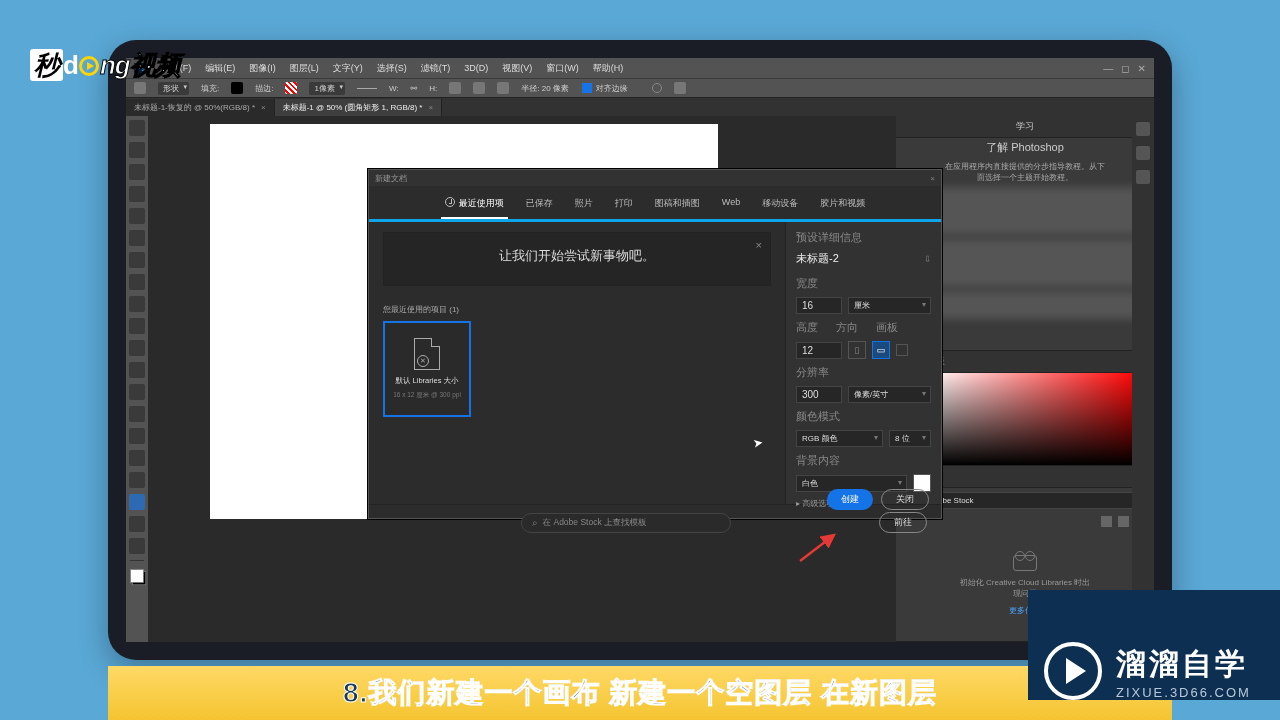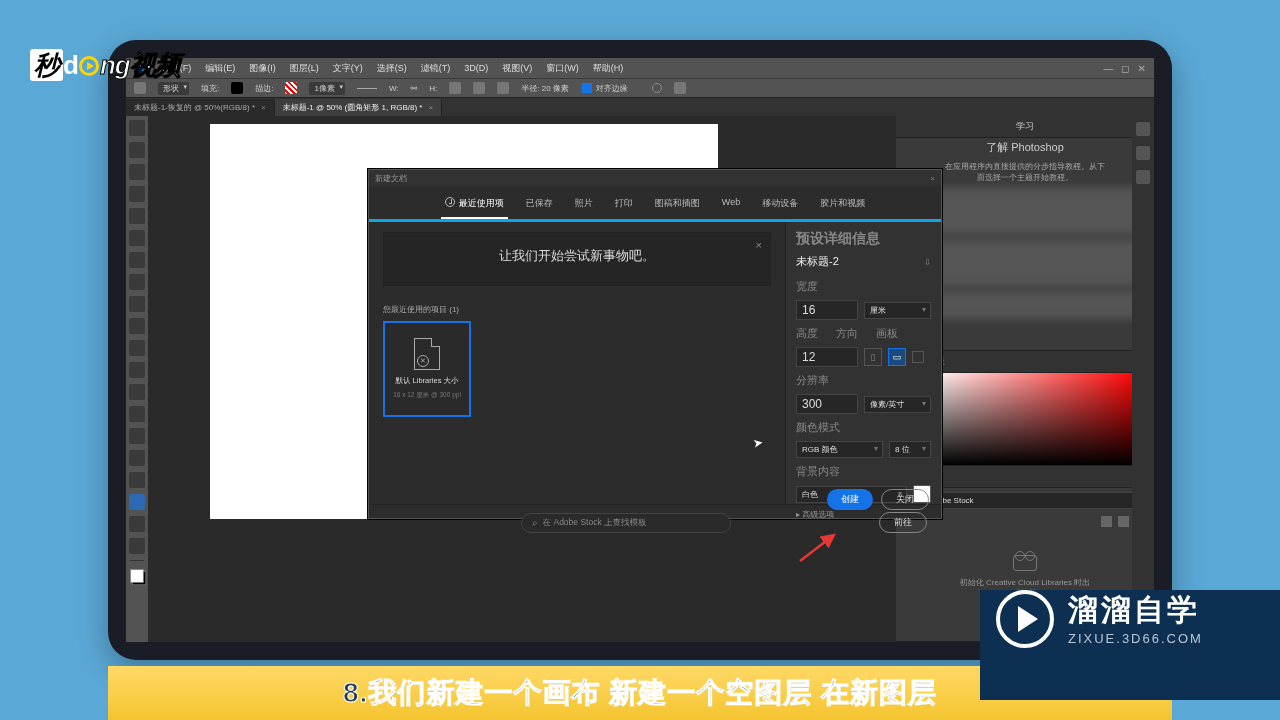--- a/index.html
+++ b/index.html
@@ -84,26 +84,26 @@
   .preset-icon:before { content:""; position:absolute; right:-1px; top:-1px; width:8px; height:8px; background:#2a2a2a; border-left:1px solid #aaa; border-bottom:1px solid #aaa;}
   .preset-icon:after { content:"✕"; position:absolute; left:2px; bottom:2px; font-size:7px; color:#aaa; border:1px solid #aaa; border-radius:50%; width:10px; height:10px; line-height:10px; text-align:center;}
   .preset-name { font-size:7.5px; text-align:center; line-height:1.2;}
   .preset-meta { font-size:6.5px; color:#777;}
   .dlg-bottom { border-top:1px solid #222; height:36px; display:flex; align-items:center; padding:0 14px; gap:10px;}
   .stock-search { flex:1; max-width:210px; margin:0 auto; background:#2a2a2a; border:1px solid #444; border-radius:12px; padding:3px 10px; font-size:8.5px; color:#888; display:flex; align-items:center; gap:5px;}
   .stock-search:before { content:"⌕"; font-size:10px;}
   .btn-outline { border:1px solid #888; border-radius:12px; padding:3px 14px; font-size:9px; color:#ddd; background:transparent;}
   
   .dlg-right { width:156px; border-left:1px solid #222; padding:8px 10px; font-size:8.5px; color:#bbb; display:flex; flex-direction:column; gap:6px; background:#323232;}
-  .dlg-r-header { font-size:14px; color:#888;font-weight:bold;}
+  .dlg-r-header { font-size:11px; color:#888;}
   .dlg-r-title-row { display:flex; justify-content:space-between; align-items:center; margin-bottom:4px;}
   .dlg-r-title { font-size:11px; color:#eee;}
   .field-label { font-size:11px; color:#888; }
   .field-row { display:flex; gap:6px; align-items:center;}
-  .num-input { background:#262626; border:1px solid #444; padding:2px 5px; font-size:12px; color:#ddd; width:62px;}
+  .num-input { background:#262626; border:1px solid #444; padding:2px 5px; font-size:10px; color:#ddd; width:46px;}
   .sel-input { background:#262626; border:1px solid #444; padding:2px 5px; font-size:8px; color:#ddd; flex:1; position:relative;}
   .sel-input:after { content:"▾"; position:absolute; right:4px; color:#777;}
   .orient-btn { width:18px; height:18px; border:1px solid #555; display:flex; align-items:center; justify-content:center; font-size:9px; color:#888;}
   .orient-btn.active { background:#1b4a7e; border-color:#1473e6; color:#fff;}
   .color-fill { width:18px; height:18px; background:#fff; border:1px solid #555;}
   .adv-row { color:#999; font-size:8px; }
   .adv-row:before { content:"▸ "; }
   .dlg-actions { position:absolute; right:12px; bottom:8px; display:flex; gap:8px;align-items:center;}
   .btn-primary { background:#1473e6; border-radius:12px; padding:4px 14px; font-size:9px; color:#fff; border:none;}
 
@@ -119,21 +119,21 @@
   .logo-overlay .miao { background:#fff; color:#000; padding:1px 4px; border-radius:3px; font-style:italic;}
   .logo-overlay .play { display:inline-block; width:20px; height:20px; border:3px solid #ffd400; border-radius:50%; position:relative; vertical-align:-2px; margin:0 1px;}
   .logo-overlay .play:before { content:""; position:absolute; left:5px; top:3px; border-left:7px solid #ffd400; border-top:4px solid transparent; border-bottom:4px solid transparent;}
   .logo-overlay .ng { font-style:italic; -webkit-text-stroke:1px #000;}
   .logo-overlay .shipin { font-style:italic; -webkit-text-stroke:1px #000;}
 
   
   .caption-bar { position:absolute; left:108px; bottom:0; width:1064px; height:54px; background:linear-gradient(#ffd966,#f4c430); z-index:90; display:flex; align-items:center; justify-content:center; font-size:28px; font-weight:700; color:#1a3a5c; letter-spacing:1px; -webkit-text-stroke:1px #fff;}
 
   
-  .site-logo { position:absolute; right:0; bottom:20px; width:300px; height:110px; background:#0d2f52; z-index:95; display:flex; align-items:flex-start; padding:0 16px; gap:14px;}
+  .site-logo { position:absolute; right:0; bottom:20px; width:252px; height:110px; background:#0d2f52; z-index:95; display:flex; align-items:flex-end; padding:0 16px; gap:14px;}
   .site-play { width:58px; height:58px; border:4px solid #fff; border-radius:50%; display:flex; align-items:center; justify-content:center;}
   .site-play:before { content:""; border-left:20px solid #fff; border-top:13px solid transparent; border-bottom:13px solid transparent; margin-left:5px;}
   .site-text { color:#fff; }
   .site-cn { font-size:30px; font-weight:600; letter-spacing:3px;}
   .site-url { font-size:13px; letter-spacing:2px; color:#b8c8d8;}
 
   
   .chk { width:12px; height:12px; border:1px solid #555; }
 </style>
 </head>

